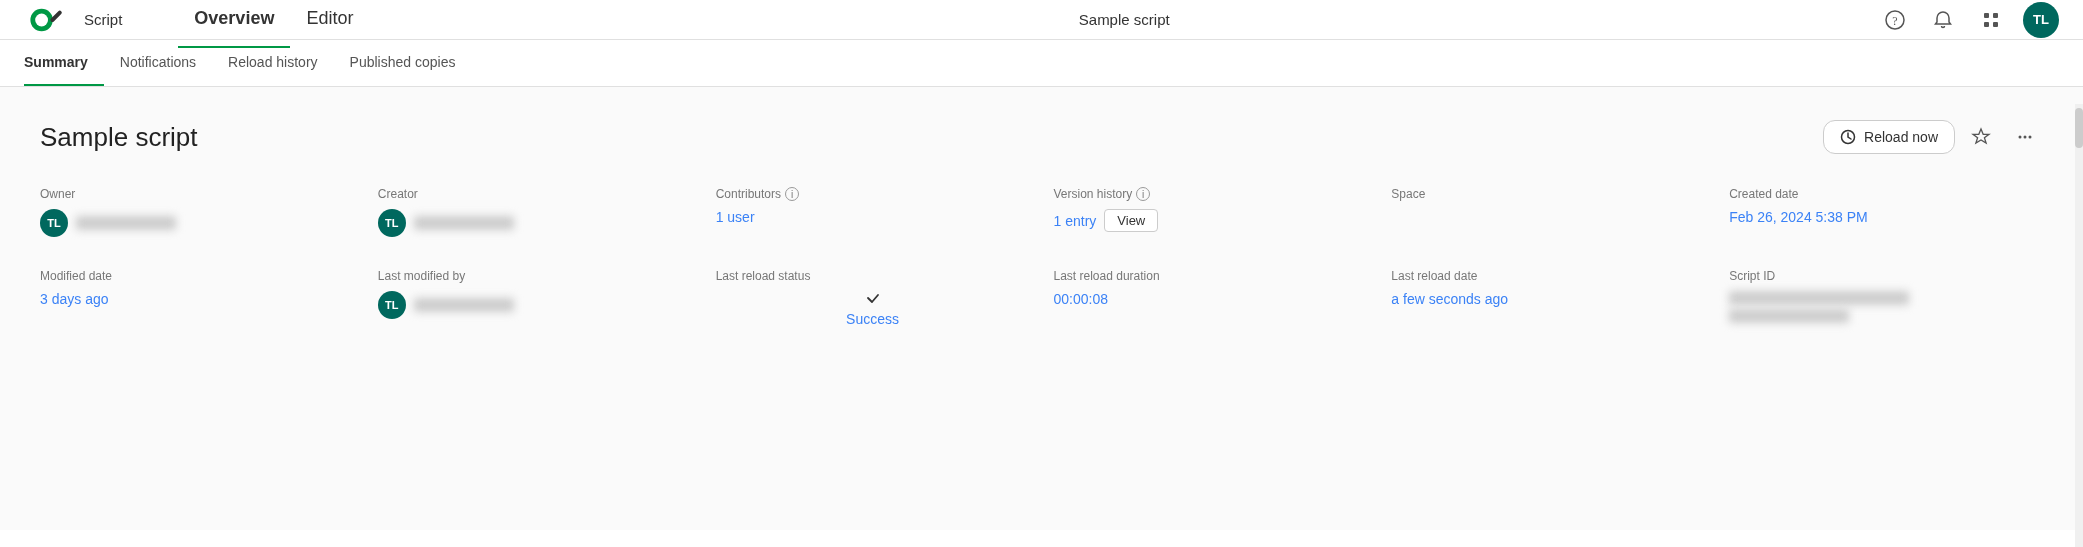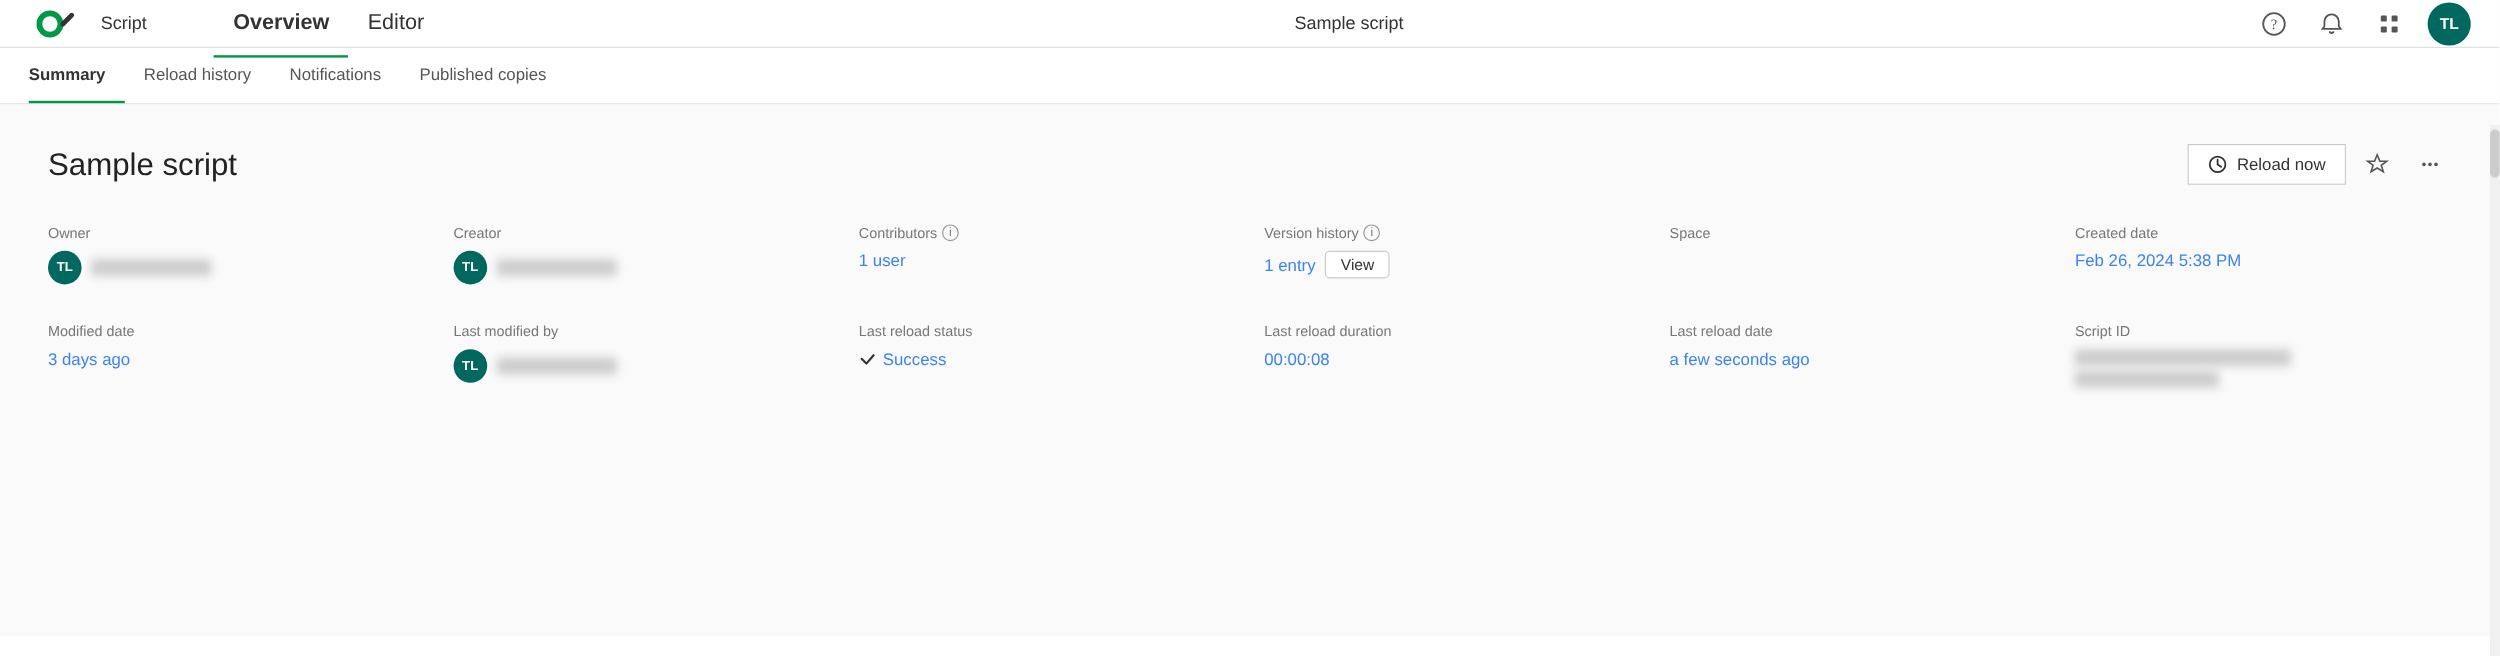--- a/index.html
+++ b/index.html
@@ -131,21 +131,21 @@
       display: flex;
       align-items: center;
       gap: 8px;
     }
     .reload-btn {
       display: flex;
       align-items: center;
       gap: 8px;
       border: 1px solid #ccc;
       background: #fff;
-      border-radius: 0;
+      border-radius: 12px;
       padding: 8px 16px;
       cursor: pointer;
       font-size: 14px;
       color: #333;
     }
     .icon-btn {
       width: 36px;
       height: 36px;
       border: none;
       background: none;
@@ -236,20 +236,21 @@
     .space-row {
       display: flex;
       align-items: center;
       gap: 6px;
     }
     .success-row {
       display: flex;
       align-items: center;
       gap: 6px;
       color: #333;
+      flex-direction: column;
     }
     .script-id-blurred {
       width: 180px;
       height: 14px;
       background: #ccc;
       border-radius: 2px;
       filter: blur(4px);
       margin-bottom: 4px;
     }
     .script-id-blurred2 {
@@ -315,22 +316,22 @@
         <rect x="3" y="12" width="5" height="5" rx="1" fill="#555"></rect>
         <rect x="12" y="12" width="5" height="5" rx="1" fill="#555"></rect>
       </svg>
     </button>
     <div class="avatar">TL</div>
   </div>
 </nav>
 
 <div class="sub-tabs">
   <div class="sub-tab active">Summary</div>
+  <div class="sub-tab">Notifications</div>
   <div class="sub-tab">Reload history</div>
-  <div class="sub-tab">Notifications</div>
   <div class="sub-tab">Published copies</div>
 </div>
 
 <div class="main-content">
   <div class="content-header">
     <h1 class="page-title">Sample script</h1>
     <div class="header-actions">
       <button class="reload-btn">
         <svg width="16" height="16" viewBox="0 0 16 16" fill="none">
           <circle cx="8" cy="8" r="6.5" stroke="#333" stroke-width="1.5" fill="none"></circle>

